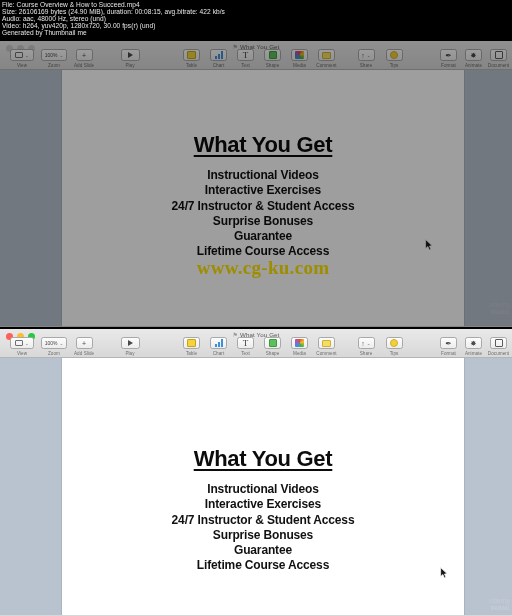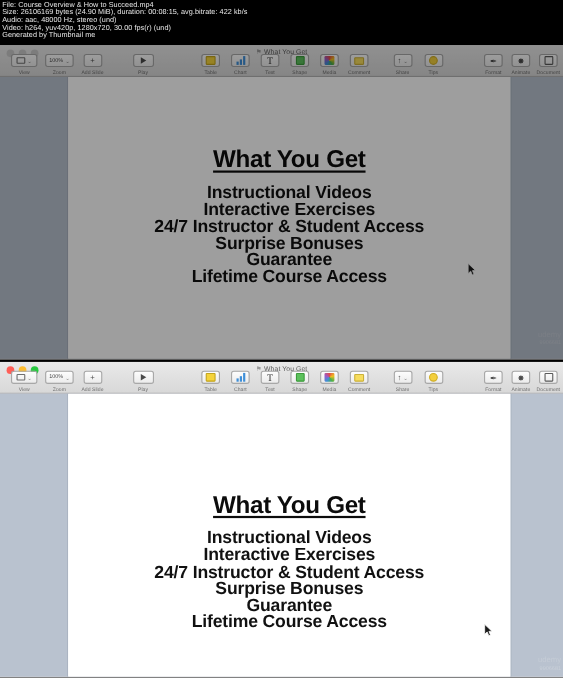--- a/index.html
+++ b/index.html
@@ -97,21 +97,21 @@
   .slide{ position:absolute; inset:0; background:#fff; }
 
   .slide-title{
     font-family:"Liberation Sans", sans-serif; font-weight:bold;
     text-align:center; color:#0c0c0c; font-size:22px; letter-spacing:-.3px;
     text-decoration:underline; text-underline-offset:3px; text-decoration-thickness:1.5px;
   }
   .slide-lines{ text-align:center; margin-top:10px; }
   .slide-lines div{
     font-family:"Liberation Sans", sans-serif; font-weight:bold;
-    color:#111; font-size:16px; line-height:15.3px; letter-spacing:-.15px;
+    color:#111; font-size:12px; line-height:15.3px; letter-spacing:-.15px;
   }
 
   .watermark{
     position:absolute; left:0; right:0; text-align:center;
     font-family:"Liberation Serif", serif; font-size:19px; font-weight:bold;
     color:#ffe400; letter-spacing:.3px;
   }
   .udemy{
     position:absolute; right:2px; font-family:"Liberation Sans",sans-serif;
     text-align:right; line-height:6.5px; color:#c5ccd6;
@@ -265,20 +265,21 @@
       <div class="slide">
         <div class="slide-title" style="margin-top:62px;">What You Get</div>
         <div class="slide-lines">
           <div>Instructional Videos</div>
           <div>Interactive Exercises</div>
           <div>24/7 Instructor &amp; Student Access</div>
           <div>Surprise Bonuses</div>
           <div>Guarantee</div>
           <div>Lifetime Course Access</div>
         </div>
+        <div class="watermark" style="top:187px;">www.cg-ku.com</div>
       </div>
     </div>
 
     <div class="udemy" style="top:232px;">
       <span class="u1">udemy</span>
       <span class="u2">9906681</span>
     </div>
 
     <div class="cursor" style="left:425px; top:169px;">
       <svg width="8" height="12" viewBox="0 0 8 12">

